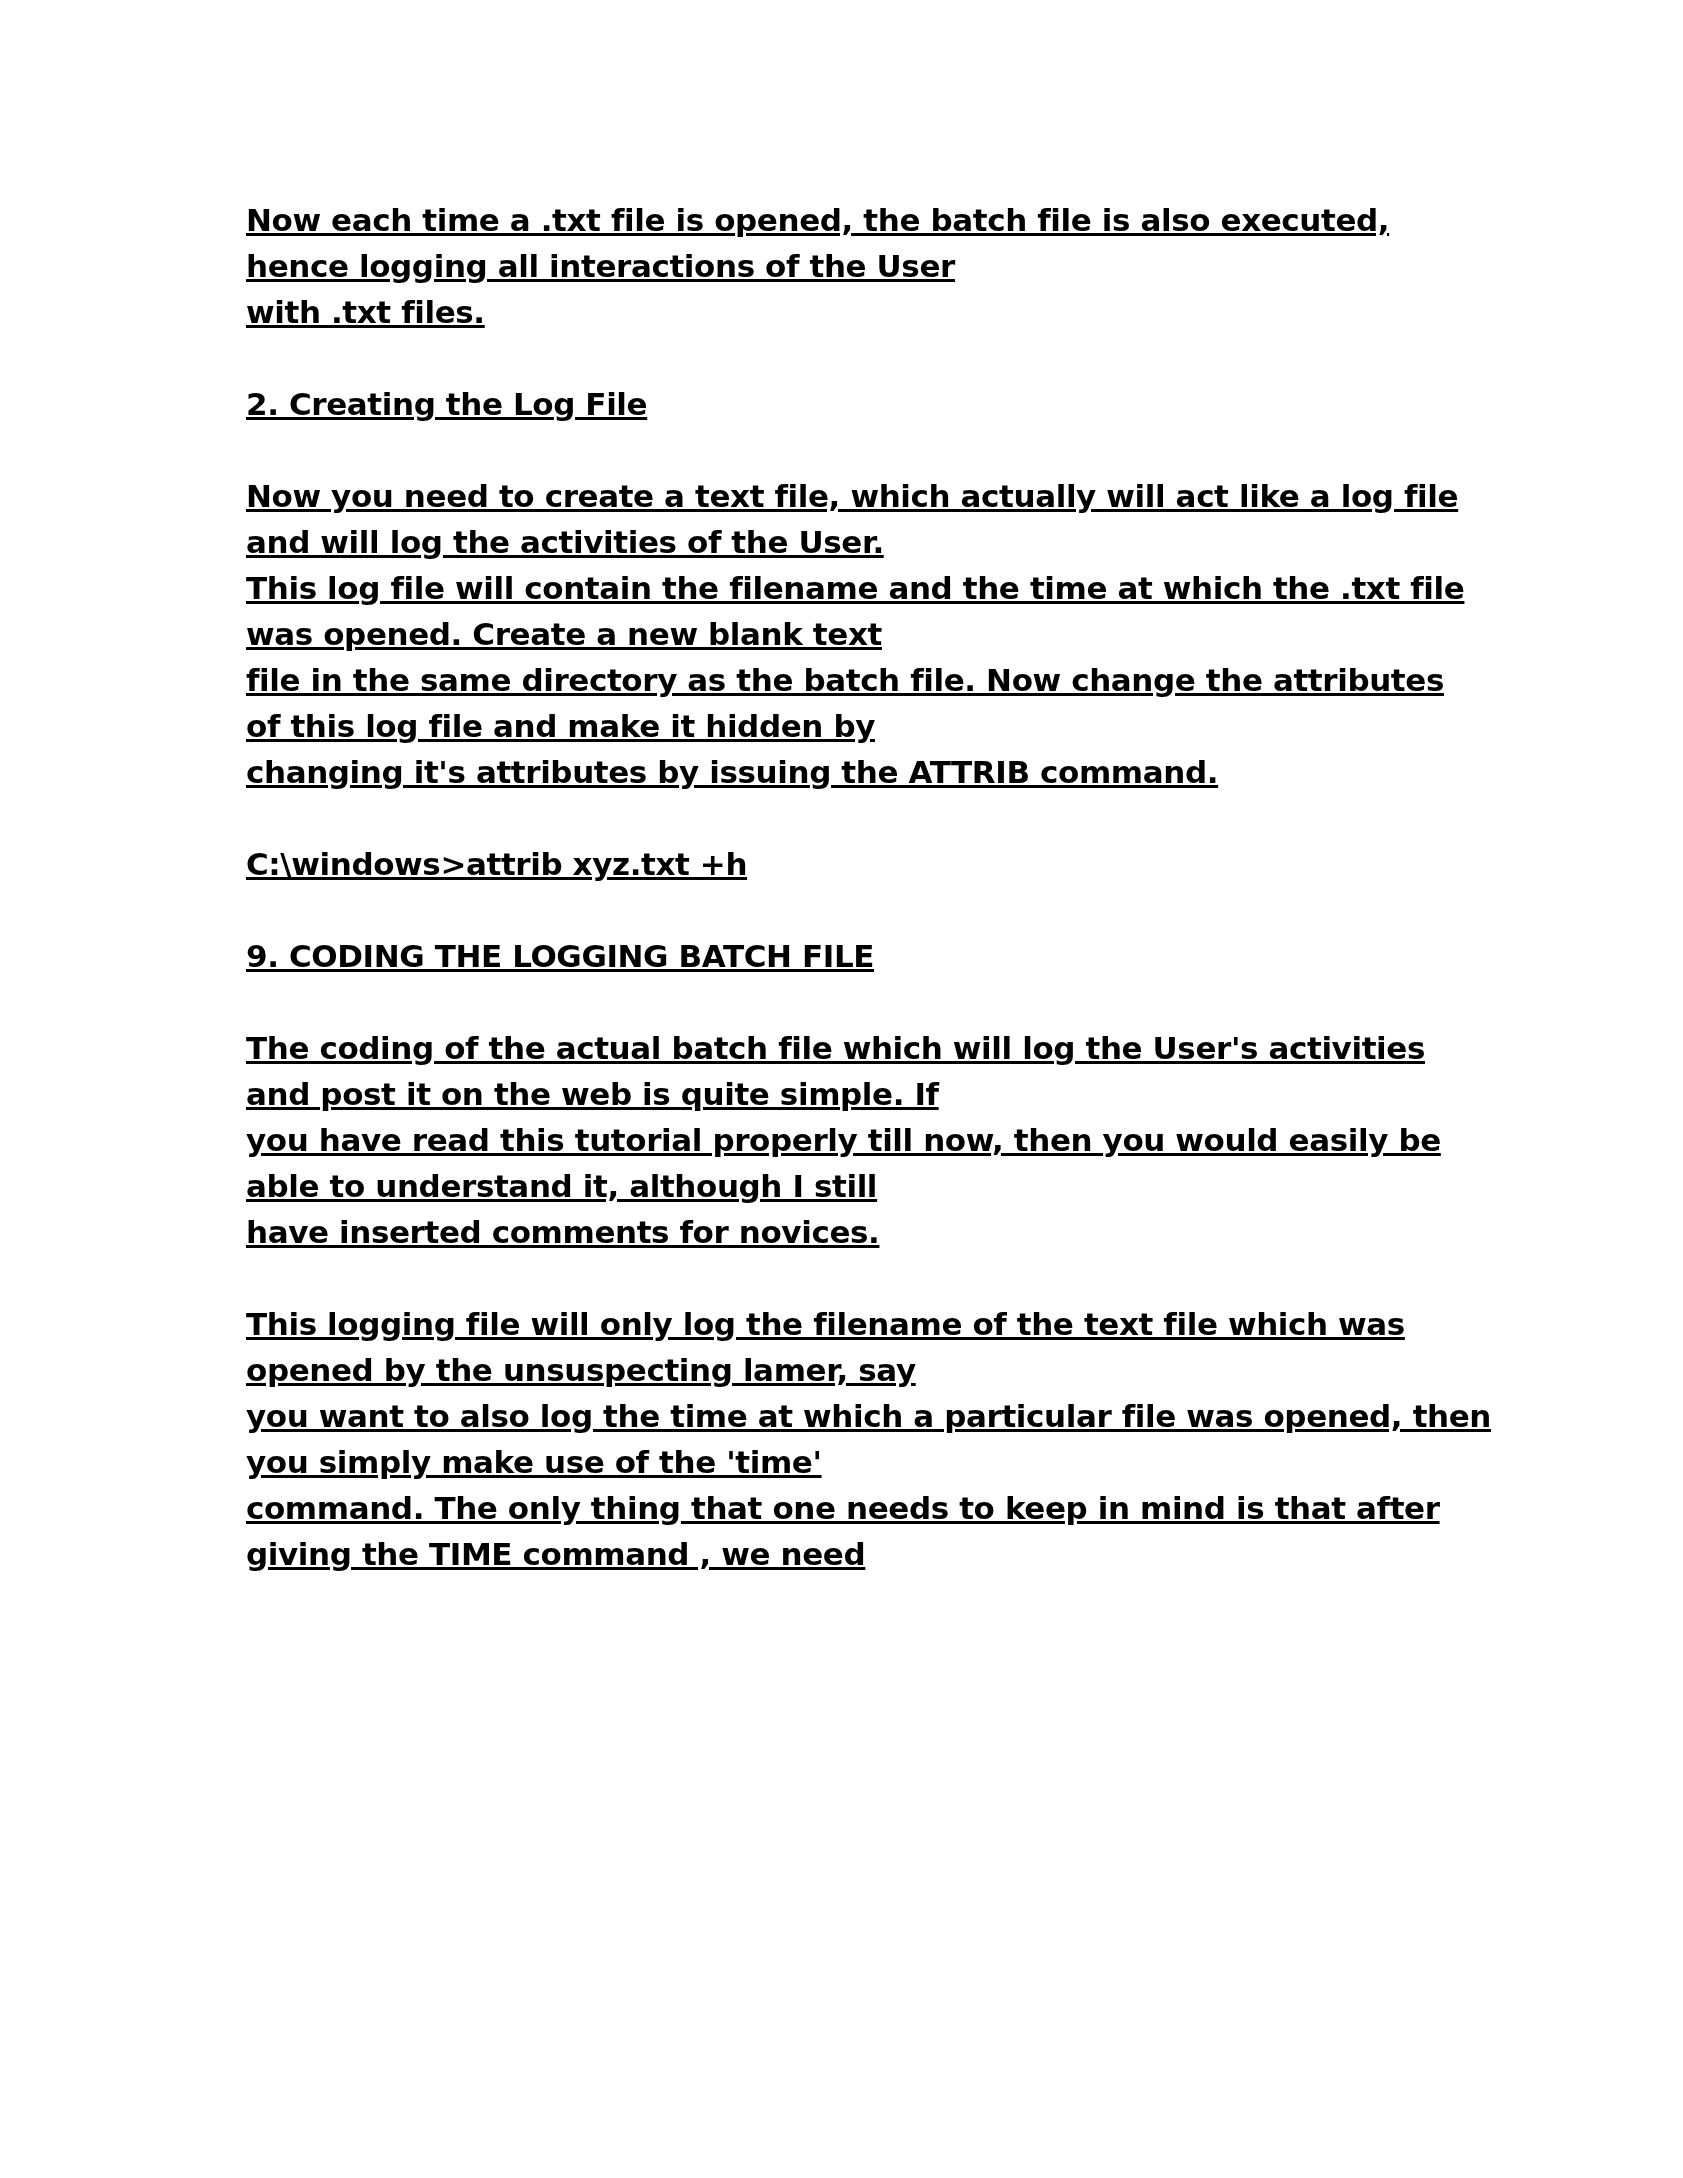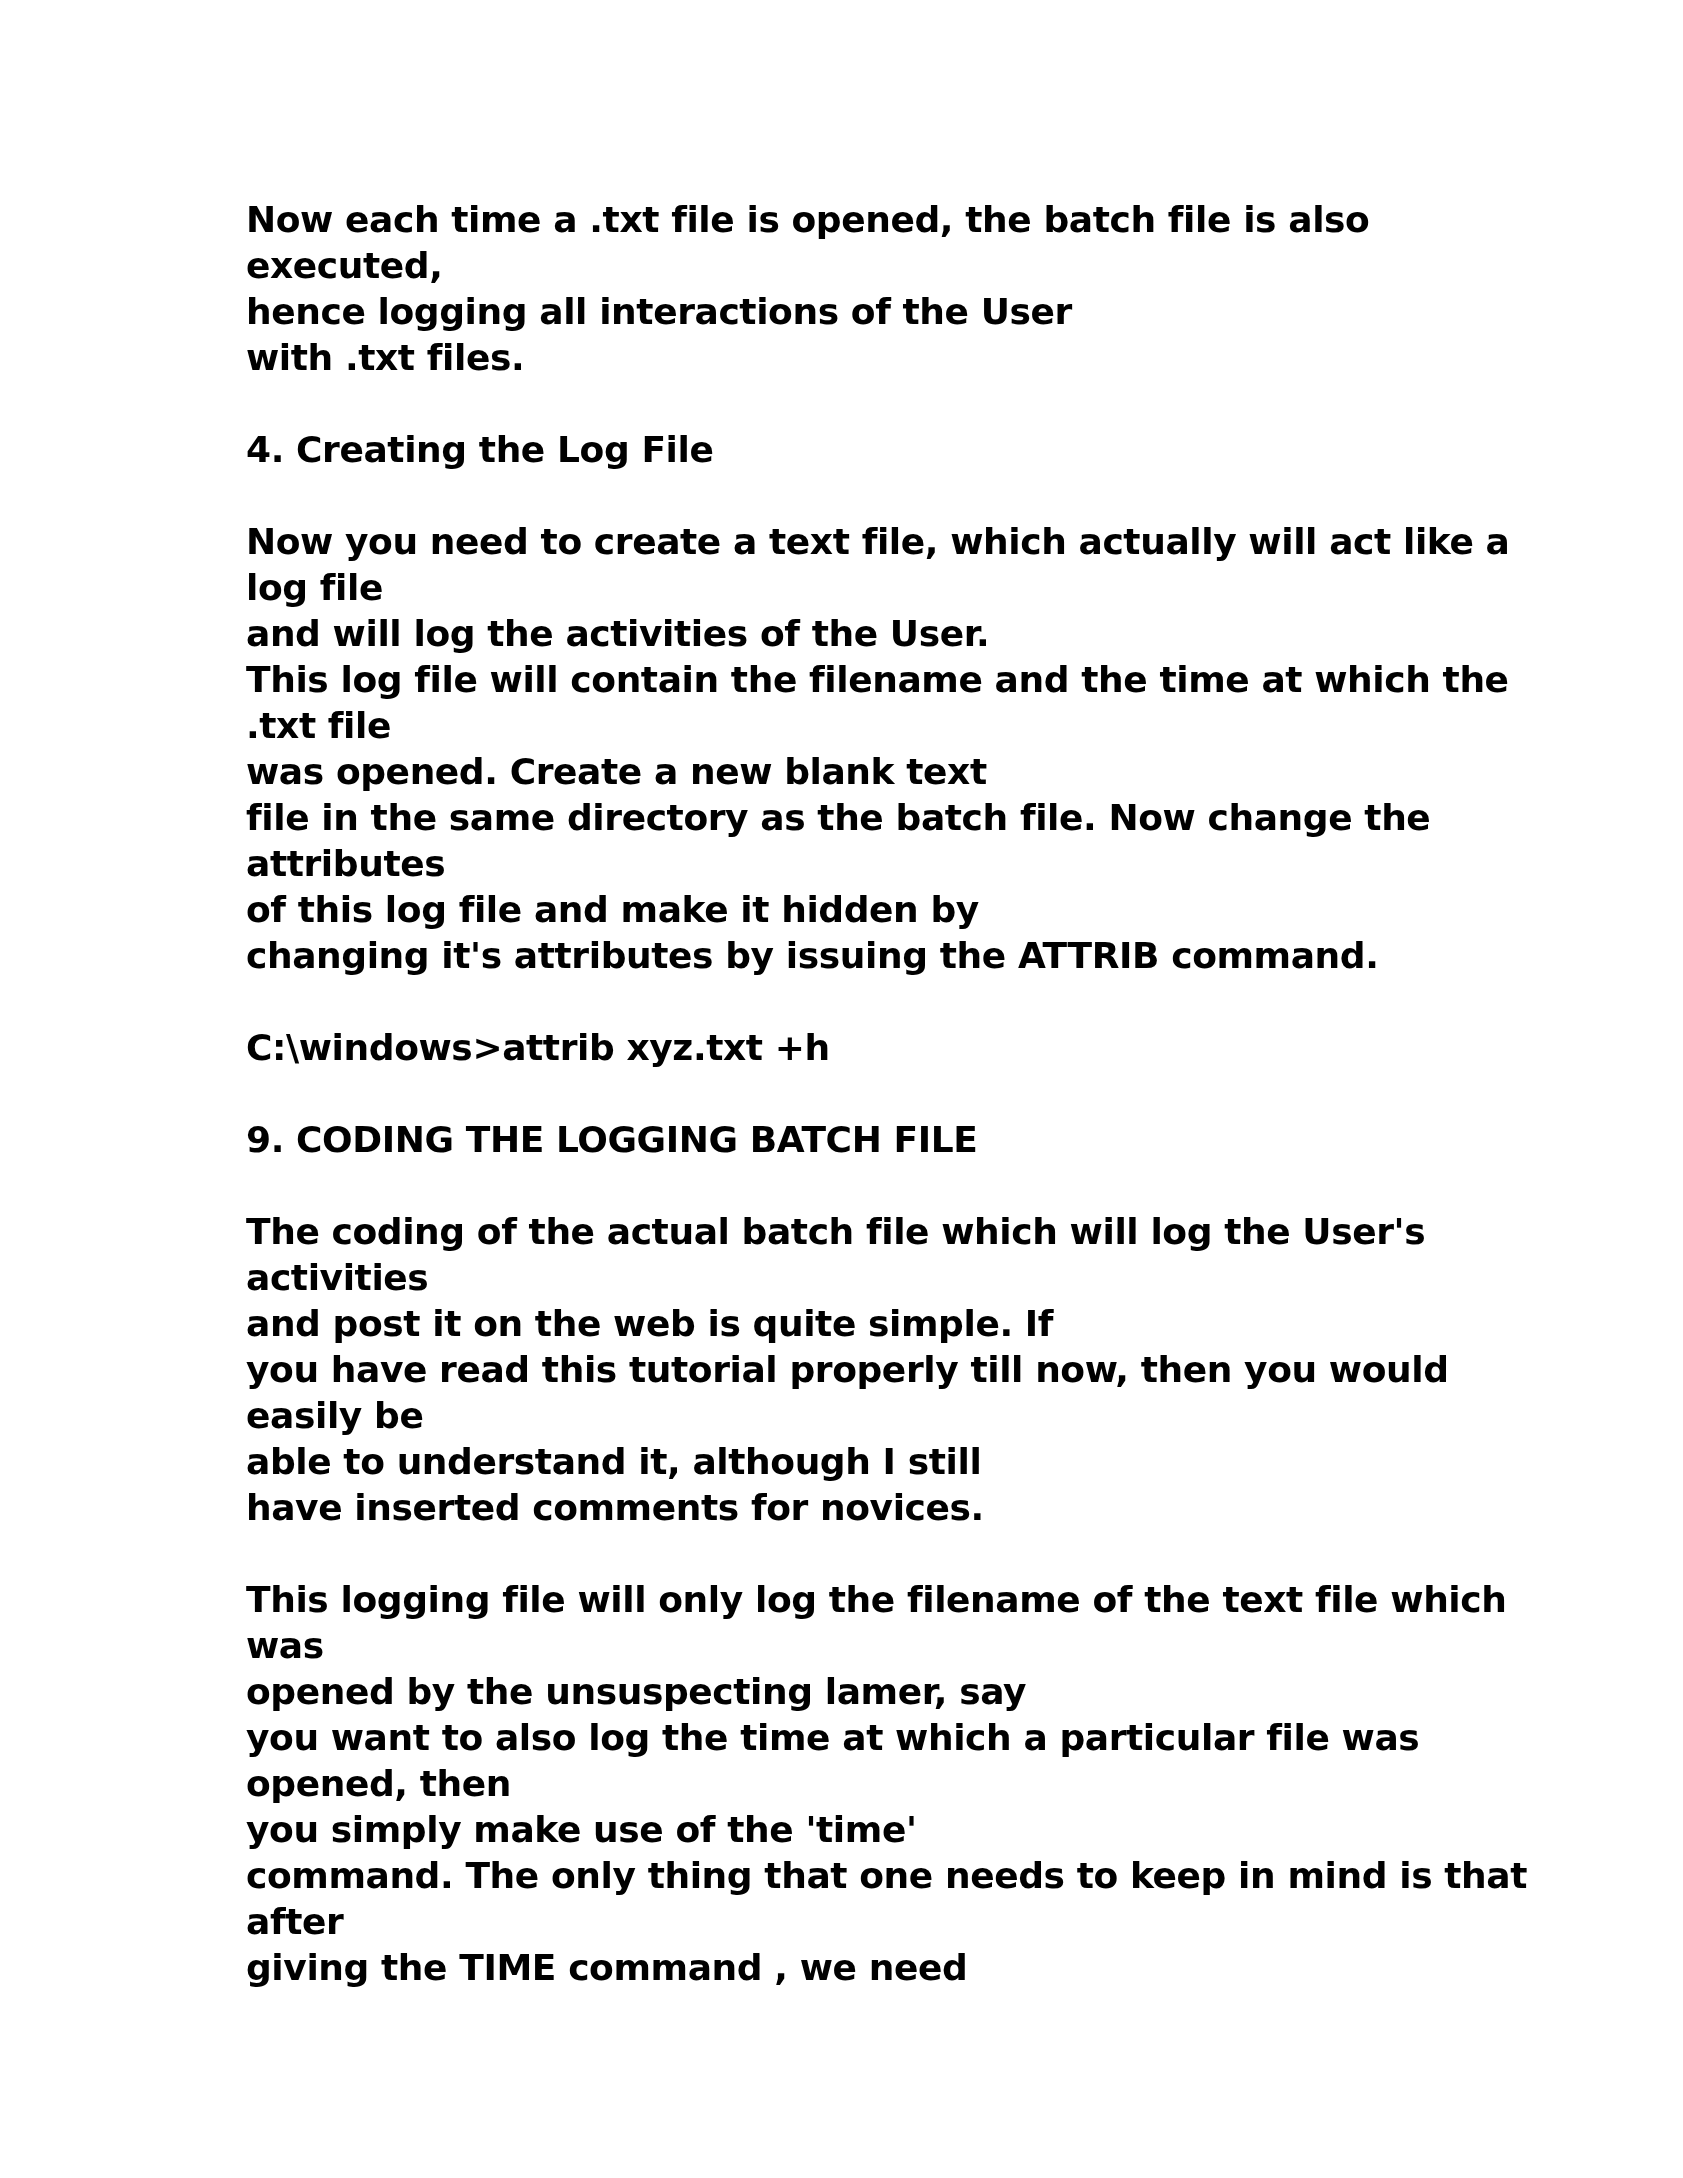--- a/index.html
+++ b/index.html
@@ -13,37 +13,38 @@
     overflow: hidden;
   }
   .page {
     box-sizing: border-box;
     width: 1683px;
     height: 2178px;
     padding: 197px 149px 0 246px;
     font-family: "DejaVu Sans", "Liberation Sans", sans-serif;
     font-weight: 700;
     color: #000000;
-    font-size: 36px;
+    font-size: 31px;
     line-height: 46px;
     letter-spacing: -0.4px;
+    text-decoration: underline;
   }
   .block {
     margin: 0 0 46px 0;
     white-space: pre-wrap; 
   }
 </style>
 </head>
 <body>
 
 <div class="page">
   <p class="block">Now each time a .txt file is opened, the batch file is also executed,
 hence logging all interactions of the User
 with .txt files.</p>
-  <p class="block">4. Creating the Log File</p>
+  <p class="block">2. Creating the Log File</p>
   <p class="block">Now you need to create a text file, which actually will act like a log file
 and will log the activities of the User.
 This log file will contain the filename and the time at which the .txt file
 was opened. Create a new blank text
 file in the same directory as the batch file. Now change the attributes
 of this log file and make it hidden by
 changing it's attributes by issuing the ATTRIB command.</p>
   <p class="block">C:\windows&gt;attrib xyz.txt +h</p>
   <p class="block">9. CODING THE LOGGING BATCH FILE</p>
   <p class="block">The coding of the actual batch file which will log the User's activities

